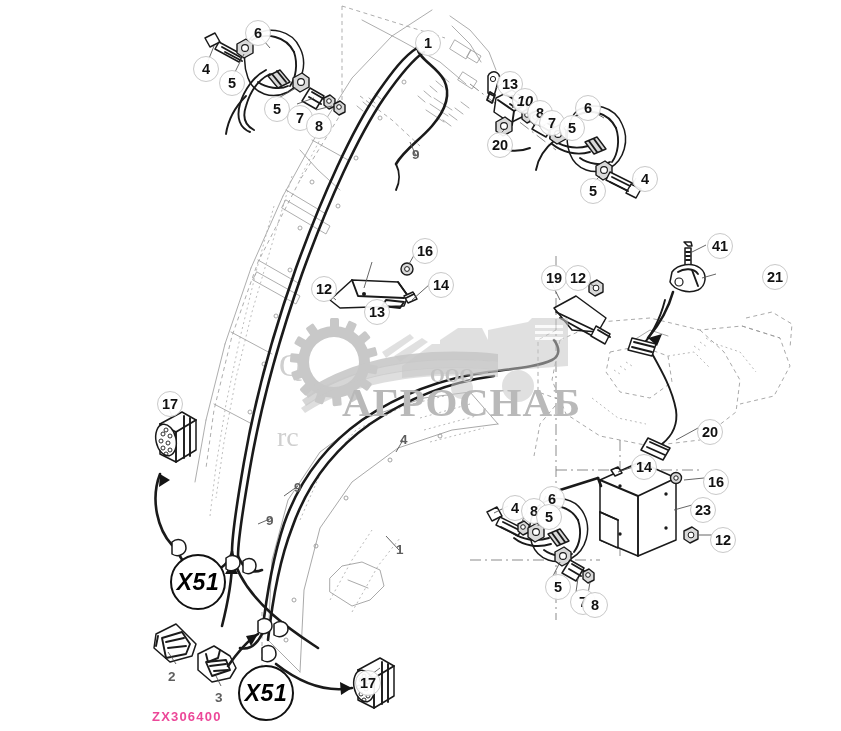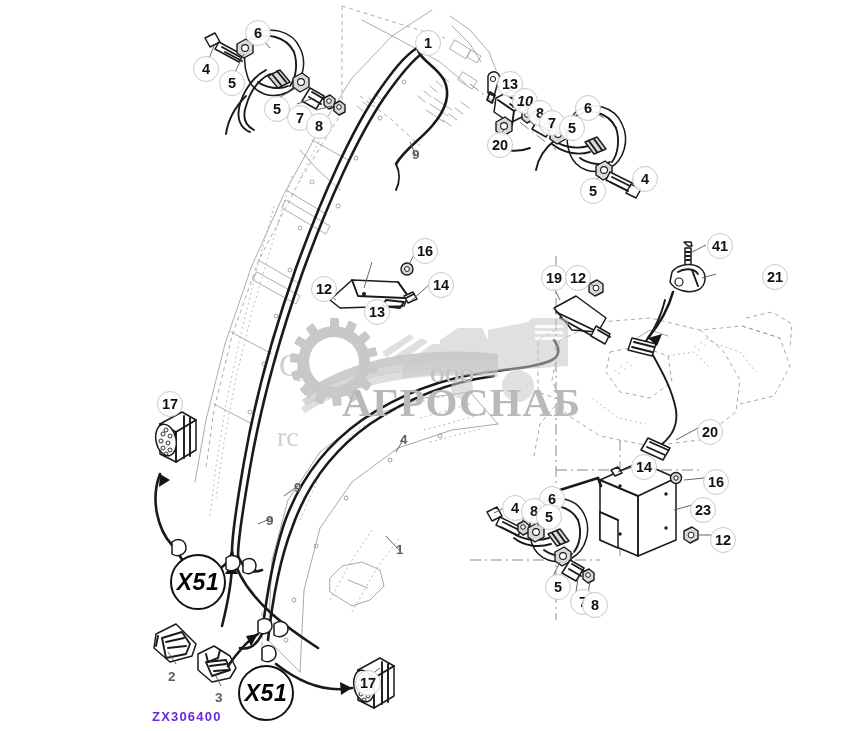--- a/index.html
+++ b/index.html
@@ -12,21 +12,21 @@
            display:flex;align-items:center;justify-content:center;
            font-size:14.5px;font-weight:700;color:#111;
            font-family:"Liberation Sans",sans-serif;box-sizing:border-box;}
   .plainnum{position:absolute;font-size:13.5px;font-weight:700;color:#5e5e5e;
             font-family:"Liberation Sans",sans-serif;}
   .xcirc{position:absolute;width:56px;height:56px;border-radius:50%;
          border:2.6px solid #111;background:#fff;display:flex;align-items:center;
          justify-content:center;font-size:23px;font-weight:700;color:#000;
          font-family:"Liberation Sans",sans-serif;box-sizing:border-box;letter-spacing:0.5px;font-style:italic;}
   #drawcode{position:absolute;left:152px;top:709px;font-size:13px;font-weight:700;
-            color:#6d28d9;letter-spacing:1.2px;font-family:"Liberation Sans",sans-serif;}
+            color:#ec4899;letter-spacing:1.2px;font-family:"Liberation Sans",sans-serif;}
   #wm{position:absolute;left:282px;top:300px;width:300px;height:125px;pointer-events:none;}
   #ghost1{position:absolute;left:279px;top:347px;font-size:32px;color:#cfcfcf;
           font-family:"Liberation Serif",serif;}
   #ghost2{position:absolute;left:277px;top:389px;font-size:28px;color:#cfcfcf;
           font-family:"Liberation Serif",serif;margin-top:32px;}
 </style>
 </head>
 <body>
 
 <div id="sheet">

